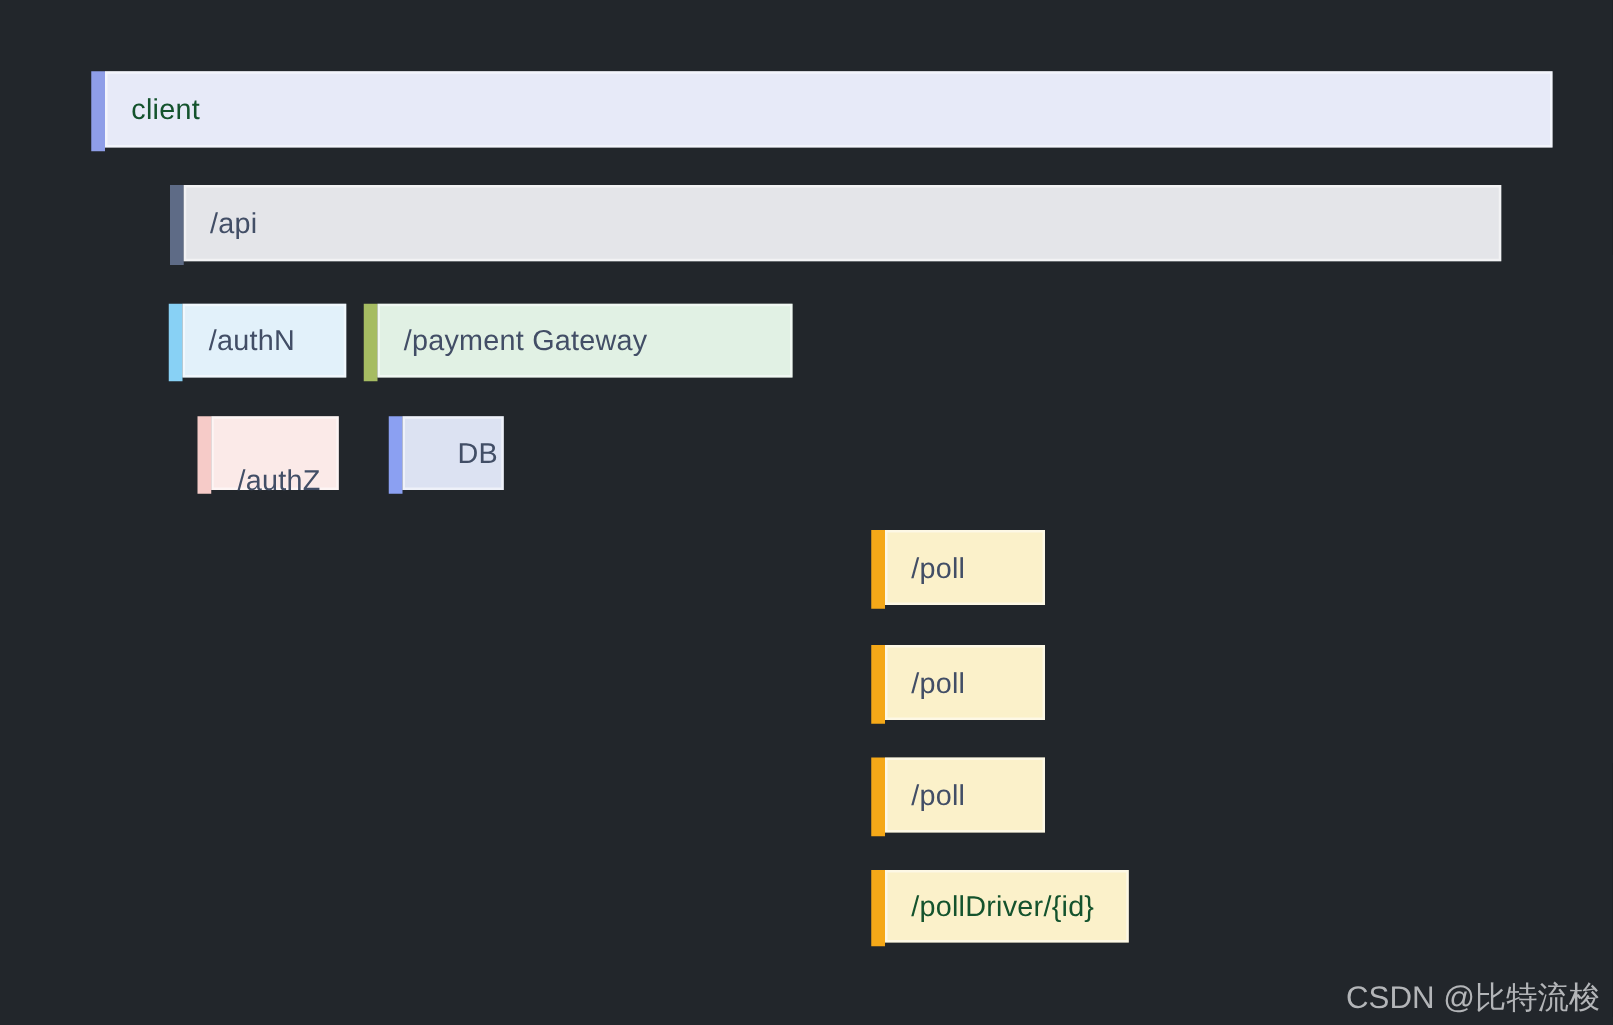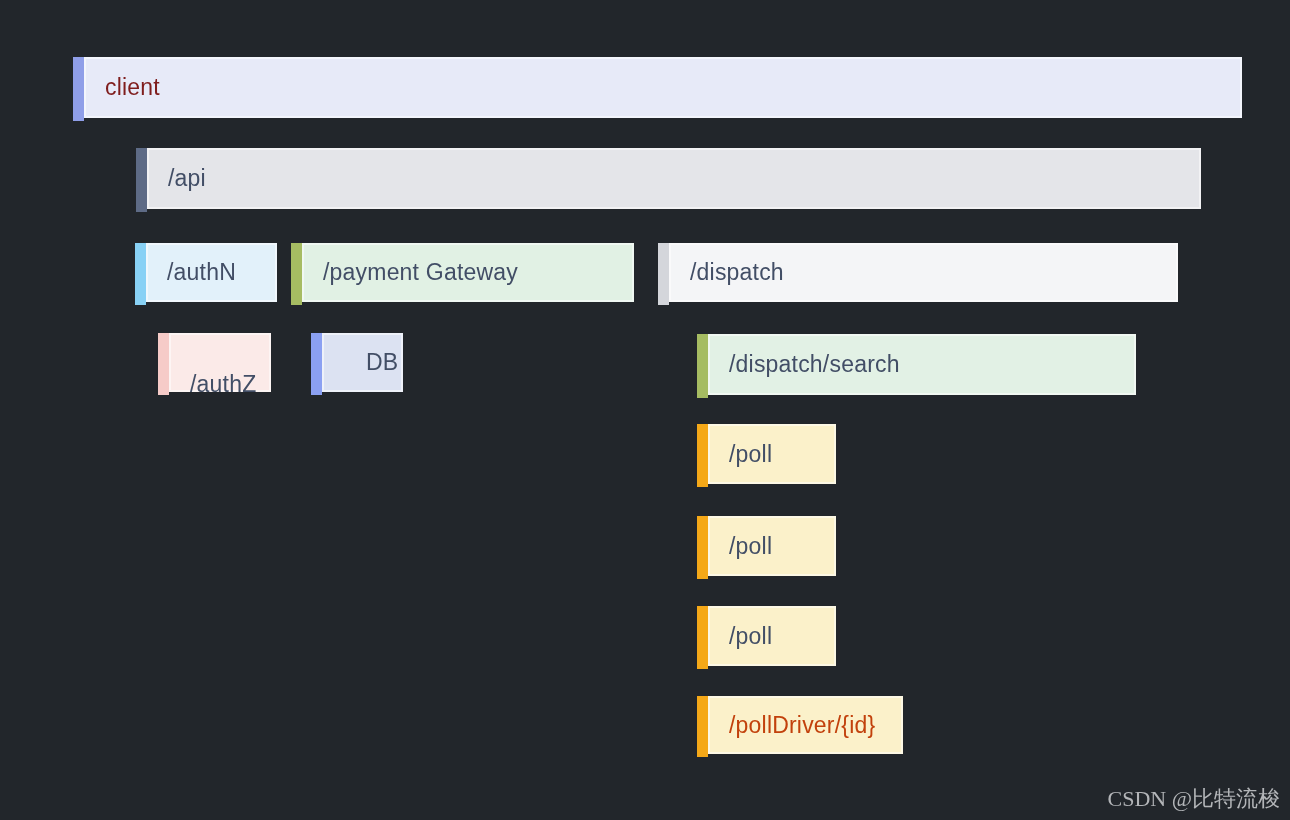--- a/index.html
+++ b/index.html
@@ -50,34 +50,33 @@
   .b7{left:414px; top:333px; width:204px;  height:59px;}
   .b8{left:697px; top:334px; width:439px;  height:61px;}
   .b9{left:697px; top:424px; width:139px;  height:60px;}
   .b10{left:697px;top:516px; width:139px;  height:60px;}
   .b11{left:697px;top:606px; width:139px;  height:60px;}
   .b12{left:697px;top:696px; width:206px;  height:58px;}
   .watermark{
     position:absolute;
     right:10px;
     bottom:6px;
-    font-size:22px;
+    font-size:25px;
     color:#b3b5b8;
-    font-family:Liberation Serif, serif;
   }
 </style>
 </head>
 <body>
 
 <div class="stage" style="background: rgb(34, 38, 43);">
 
   <div class="bar b0" style="--accent: #8f9ee8; --body: #e7eaf8;">
     <span class="accent"></span>
     <span class="body">
-      <span class="label" style="color: #7f1d1d;">client</span>
+      <span class="label" style="color: #14532d;">client</span>
     </span>
   </div>
 
   <div class="bar b1" style="--accent: #5e6b86; --body: #e4e5e9;">
     <span class="accent"></span>
     <span class="body">
       <span class="label" style="color: rgb(66, 78, 102);">/api</span>
     </span>
   </div>
 
@@ -88,48 +87,36 @@
     </span>
   </div>
 
   <div class="bar b3" style="--accent: #a6bc62; --body: #e1f1e4;">
     <span class="accent"></span>
     <span class="body">
       <span class="label" style="color: rgb(66, 78, 102);">/payment Gateway</span>
     </span>
   </div>
 
-  <div class="bar b4" style="--accent: #d4d6db; --body: #f4f5f7;">
-    <span class="accent"></span>
-    <span class="body">
-      <span class="label" style="color: rgb(66, 78, 102);">/dispatch</span>
-    </span>
-  </div>
 
   <div class="bar b5" style="--accent: #f6cbc8; --body: #fbeae8;">
     <span class="accent"></span>
     <span class="body">
       <span class="label" style="color: rgb(66, 78, 102); margin-top: 44px;">/authZ</span>
     </span>
   </div>
 
   <div class="bar b6" style="--accent: #8ba0f2; --body: #dce2f2;">
     <span class="accent"></span>
     <span class="body">
       <span class="label" style="color: rgb(66, 78, 102); margin-left: 23px;">DB</span>
     </span>
   </div>
 
 
-  <div class="bar b8" style="--accent: #a6bc62; --body: #e2f1e5;">
-    <span class="accent"></span>
-    <span class="body">
-      <span class="label" style="color: rgb(66, 78, 102);">/dispatch/search</span>
-    </span>
-  </div>
 
   <div class="bar b9" style="--accent: #f5a818; --body: #fbf1ca;">
     <span class="accent"></span>
     <span class="body">
       <span class="label" style="color: rgb(66, 78, 102);">/poll</span>
     </span>
   </div>
 
   <div class="bar b10" style="--accent: #f5a818; --body: #fbf1ca;">
     <span class="accent"></span>
@@ -141,18 +128,18 @@
   <div class="bar b11" style="--accent: #f5a818; --body: #fbf1ca;">
     <span class="accent"></span>
     <span class="body">
       <span class="label" style="color: rgb(66, 78, 102);">/poll</span>
     </span>
   </div>
 
   <div class="bar b12" style="--accent: #f5a818; --body: #fbf1ca;">
     <span class="accent"></span>
     <span class="body">
-      <span class="label" style="color: #c2410c;">/pollDriver/{id}</span>
+      <span class="label" style="color: #14532d;">/pollDriver/{id}</span>
     </span>
   </div>
 
   <div class="watermark" style="color: rgb(179, 181, 184);">CSDN @比特流梭</div>
 </div>
 
 </body></html>

